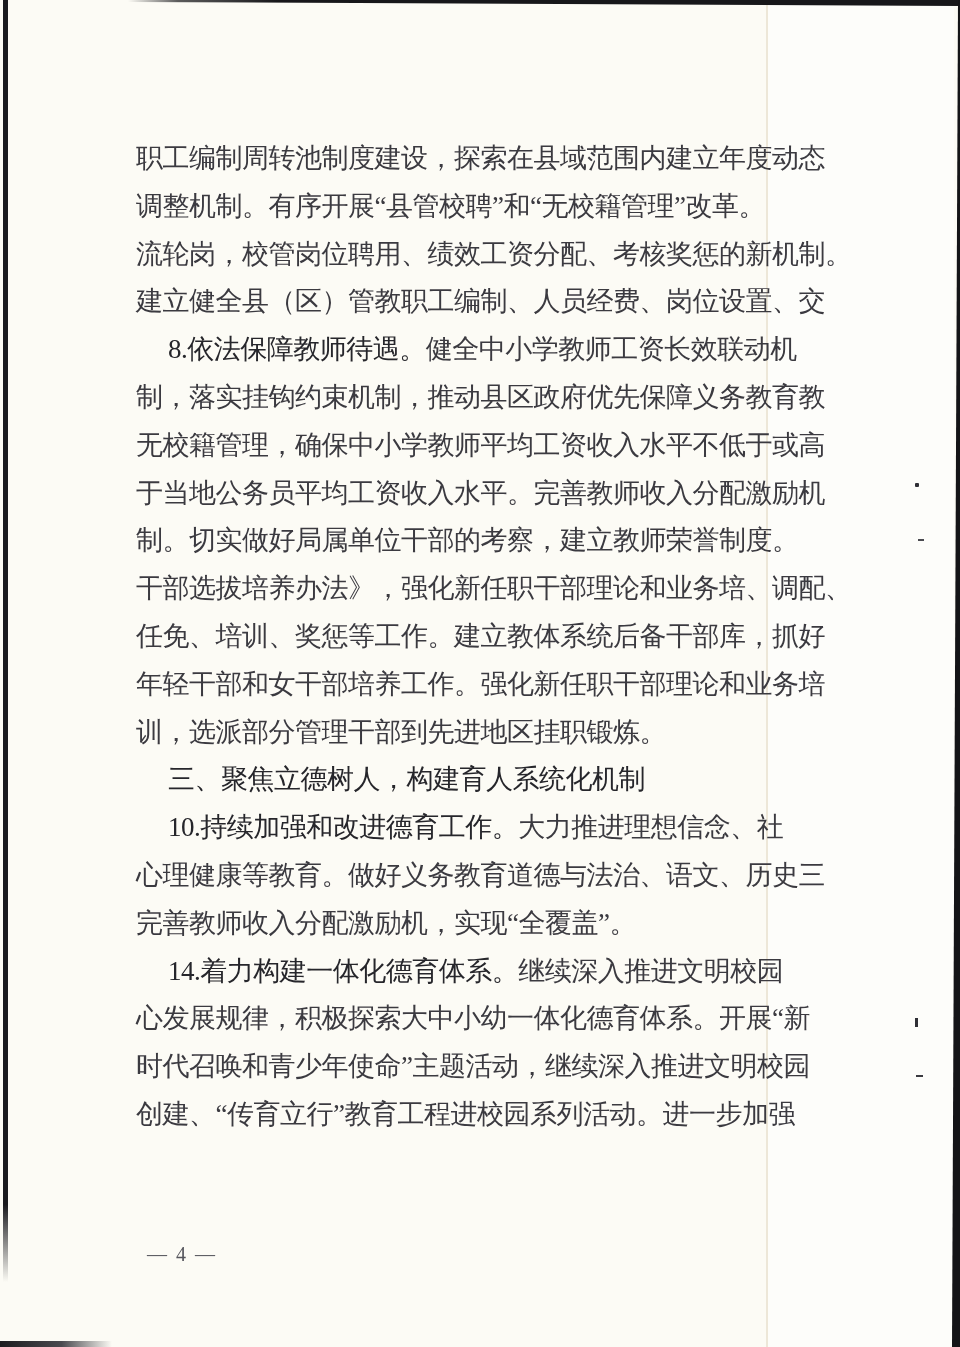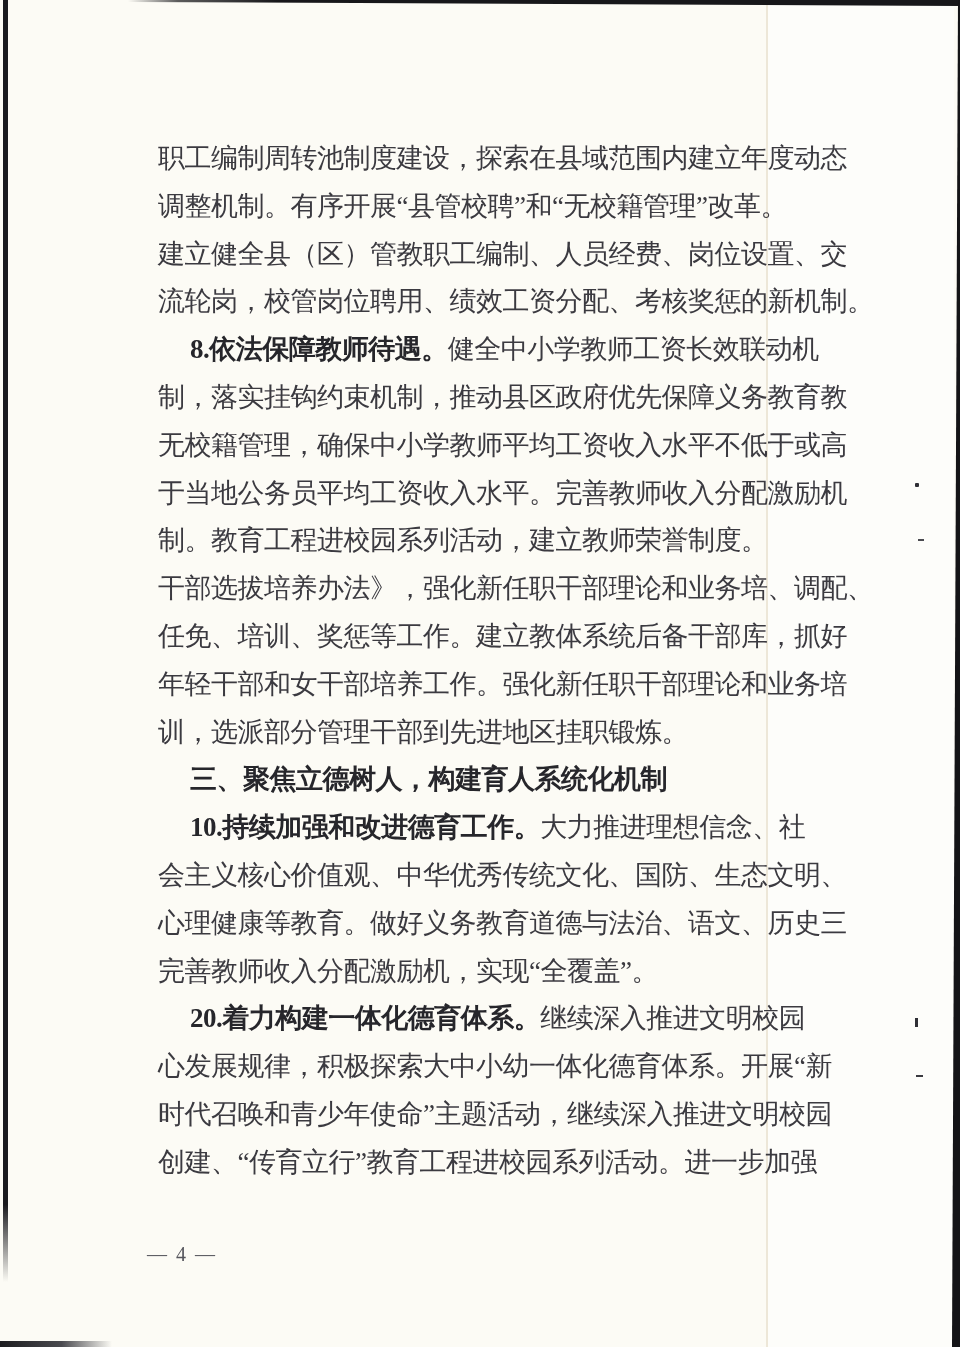--- a/index.html
+++ b/index.html
@@ -12,27 +12,27 @@
   body{
     width:960px;height:1347px;position:relative;overflow:hidden;
     background:var(--page-bg);
     font-family:"Liberation Serif","DejaVu Serif",serif;
   }
   .page-surface{position:absolute;inset:0;background:var(--page-bg);}
   .right-region{position:absolute;left:768px;top:0;right:6px;height:100%;background:#fdfdfa;}
   .crease-line{position:absolute;left:766px;top:0;width:2px;height:100%;background:#eae3d2;opacity:.85;}
 
   .doc-body{
-    position:absolute;left:158px;top:135px;width:712px;
+    position:absolute;left:136px;top:135px;width:712px;
     font-size:27px;line-height:47.8px;color:var(--text);
     letter-spacing:-0.5px;
   }
   .line{height:47.8px;white-space:nowrap;}
   .line.indent{padding-left:32px;}
-  .bold{font-weight:bold;color:var(--text-bold);}
+  .bold{font-weight:normal;color:var(--text-bold);}
 
   .page-number{
     position:absolute;left:147px;top:1243px;
     font-size:20px;color:#55555c;letter-spacing:2px;white-space:nowrap;
   }
 
   
   .top-edge-bar{
     position:absolute;left:128px;right:0;top:0;height:6px;
     background:linear-gradient(to right, rgba(23,23,26,0) 0%, rgba(23,23,26,.7) 6%, var(--edge) 18%);
@@ -60,37 +60,36 @@
 </head>
 <body>
 
 <div class="page-surface"></div>
 <div class="right-region"></div>
 <div class="crease-line"></div>
 
 <div class="doc-body">
     <div class="line"><span class="">职工编制周转池制度建设，探索在县域范围内建立年度动态</span></div>
     <div class="line"><span class="">调整机制。有序开展“县管校聘”和“无校籍管理”改革。</span></div>
+    <div class="line"><span class="">流轮岗，校管岗位聘用、绩效工资分配、考核奖惩的新机制。</span></div>
     <div class="line"><span class="">建立健全县（区）管教职工编制、人员经费、岗位设置、交</span></div>
-    <div class="line"><span class="">流轮岗，校管岗位聘用、绩效工资分配、考核奖惩的新机制。</span></div>
     <div class="line indent"><span class="bold">8.依法保障教师待遇。</span><span class="">健全中小学教师工资长效联动机</span></div>
     <div class="line"><span class="">制，落实挂钩约束机制，推动县区政府优先保障义务教育教</span></div>
     <div class="line"><span class="">无校籍管理，确保中小学教师平均工资收入水平不低于或高</span></div>
     <div class="line"><span class="">于当地公务员平均工资收入水平。完善教师收入分配激励机</span></div>
-    <div class="line"><span class="">制。教育工程进校园系列活动，建立教师荣誉制度。</span></div>
+    <div class="line"><span class="">制。切实做好局属单位干部的考察，建立教师荣誉制度。</span></div>
     <div class="line"><span class="">干部选拔培养办法》，强化新任职干部理论和业务培、调配、</span></div>
     <div class="line"><span class="">任免、培训、奖惩等工作。建立教体系统后备干部库，抓好</span></div>
     <div class="line"><span class="">年轻干部和女干部培养工作。强化新任职干部理论和业务培</span></div>
     <div class="line"><span class="">训，选派部分管理干部到先进地区挂职锻炼。</span></div>
     <div class="line indent"><span class="bold">三、聚焦立德树人，构建育人系统化机制</span></div>
     <div class="line indent"><span class="bold">10.持续加强和改进德育工作。</span><span class="">大力推进理想信念、社</span></div>
-    <div class="line"><span class="">会主义核心价值观、中华优秀传统文化、国防、生态文明、</span></div>
     <div class="line"><span class="">心理健康等教育。做好义务教育道德与法治、语文、历史三</span></div>
     <div class="line"><span class="">完善教师收入分配激励机，实现“全覆盖”。</span></div>
-    <div class="line indent"><span class="bold">20.着力构建一体化德育体系。</span><span class="">继续深入推进文明校园</span></div>
+    <div class="line indent"><span class="bold">14.着力构建一体化德育体系。</span><span class="">继续深入推进文明校园</span></div>
     <div class="line"><span class="">心发展规律，积极探索大中小幼一体化德育体系。开展“新</span></div>
     <div class="line"><span class="">时代召唤和青少年使命”主题活动，继续深入推进文明校园</span></div>
     <div class="line"><span class="">创建、“传育立行”教育工程进校园系列活动。进一步加强</span></div>
   </div>
 
 <div class="page-number">— 4 —</div>
 
 <div class="top-edge-bar"></div>
 <div class="left-edge-bar"></div>
 <div class="right-edge-bar"></div>

